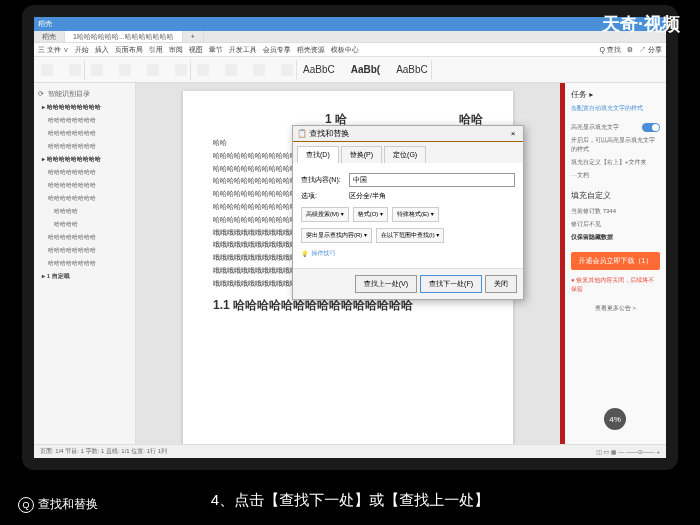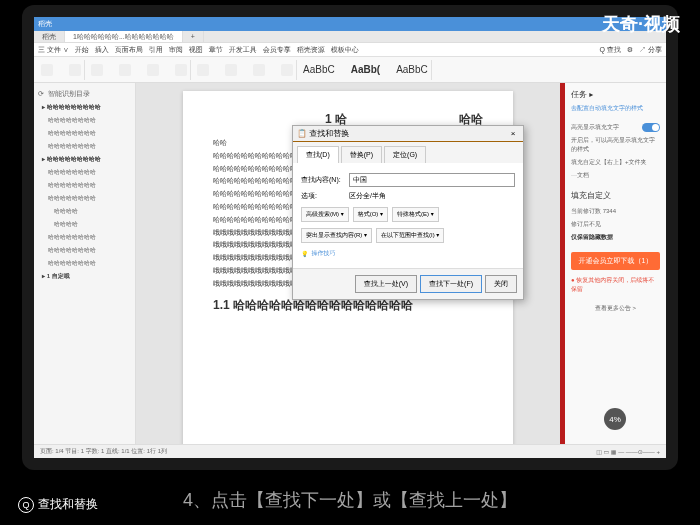--- a/index.html
+++ b/index.html
@@ -48,21 +48,21 @@
 .dialog-label{width:48px;font-size:7px}
 .dialog-input{flex:1;height:14px;border:1px solid #999;padding:0 3px;font-size:7px}
 .dialog-opts{display:flex;gap:4px;margin:6px 0}
 .opt-btn{font-size:6px;padding:2px 4px;border:1px solid #ccc;background:#f8f8f8;display:flex;align-items:center;gap:2px}
 .dialog-footer{display:flex;justify-content:flex-end;gap:3px;padding:6px;background:#f4f4f4;border-top:1px solid #ddd}
 .dlg-btn{font-size:7px;padding:3px 8px;border:1px solid #999;background:#f0f0f0;cursor:pointer}
 .dlg-btn.primary{border:1px solid #4a90d9}
 .checkbox-row{display:flex;align-items:center;gap:3px;font-size:6px;margin:4px 0}
 .statusbar{position:absolute;bottom:0;left:0;right:0;height:14px;background:#f0f0f0;border-top:1px solid #ddd;display:flex;align-items:center;padding:0 6px;font-size:6px;color:#666;justify-content:space-between}
 .caption-bar{position:absolute;bottom:0;left:0;right:0;height:50px;background:rgba(0,0,0,0.85);display:flex;align-items:center;justify-content:center}
-.caption-text{color:#a3a3a3;font-size:18px}
+.caption-text{color:#ffffff;font-size:15px}
 .logo-bottom{position:absolute;bottom:12px;left:18px;color:#fff;font-size:12px;display:flex;align-items:center;gap:4px}
 .logo-circle{width:16px;height:16px;border:1.5px solid #fff;border-radius:50%;display:flex;align-items:center;justify-content:center;font-size:9px}
 .badge-43{position:absolute;bottom:28px;right:40px;width:22px;height:22px;background:#555;color:#fff;border-radius:50%;font-size:8px;display:flex;align-items:center;justify-content:center}
 .tiny-icon{width:8px;height:8px;display:inline-block}
 </style>
 </head>
 <body>
 
 <div class="watermark-top">天奇·视频</div>
 

